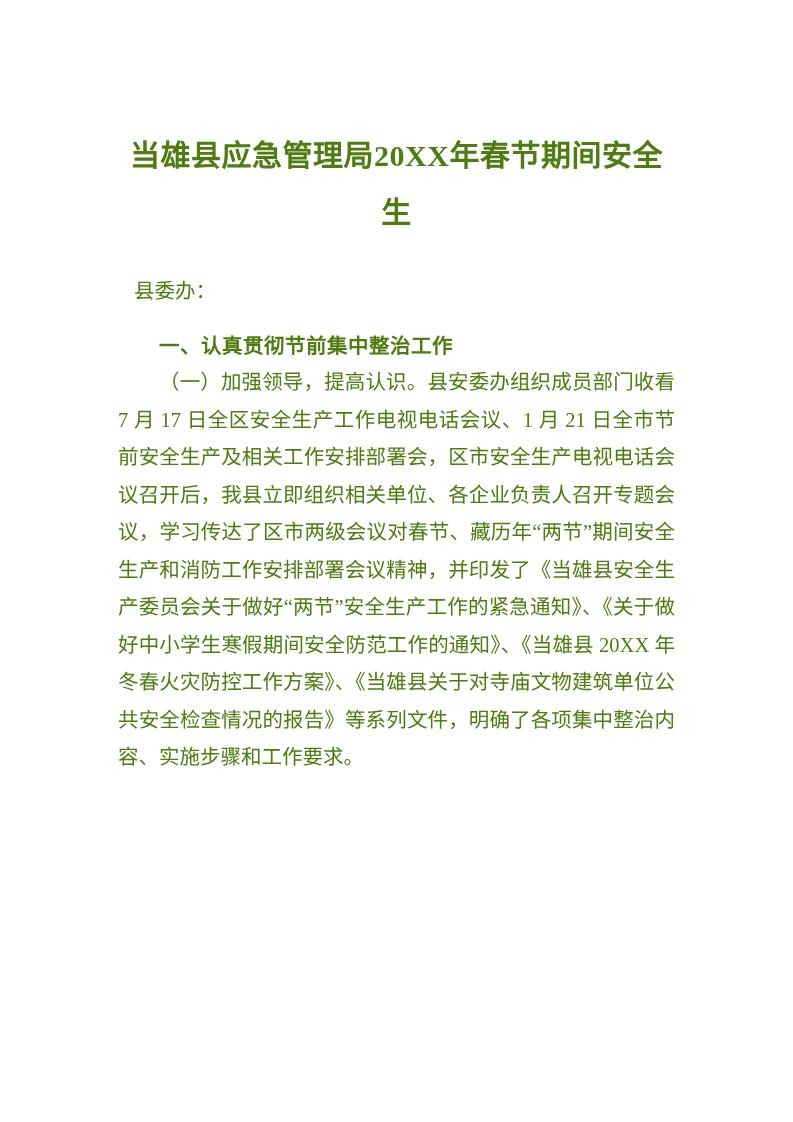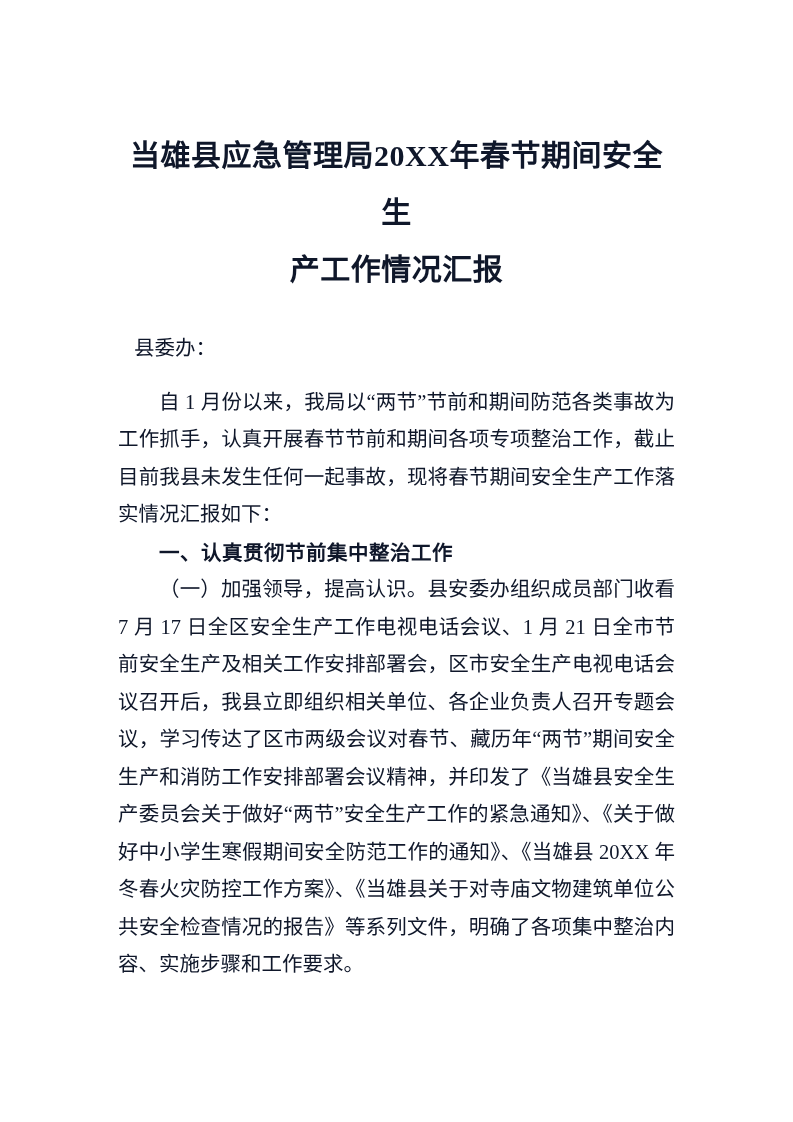--- a/index.html
+++ b/index.html
@@ -8,21 +8,21 @@
     background: #ffffff;
   }
   .page {
     position: relative;
     width: 793px;
     height: 1122px;
     background: #ffffff;
     overflow: hidden;
     box-sizing: border-box;
     padding: 0 118px;
-    color: #0f172a;
+    color: #4d7c0f;
   }
   .doc-title {
     margin-top: 127px;
     font-family: "Liberation Serif", "DejaVu Serif", serif;
     font-weight: bold;
     font-size: 30px;
     line-height: 57px;
     text-align: center;
     letter-spacing: 0.5px;
   }
@@ -52,27 +52,25 @@
     letter-spacing: 0.5px;
   }
 </style>
 </head>
 <body>
 
 <div class="page">
 
   <div class="doc-title">
     <div>当雄县应急管理局20XX年春节期间安全生</div>
-    <div>产工作情况汇报</div>
   </div>
 
   <div class="doc-body">
     <p class="salutation">县委办：</p>
 
-    <p class="para">自 1 月份以来，我局以“两节”节前和期间防范各类事故为工作抓手，认真开展春节节前和期间各项专项整治工作，截止目前我县未发生任何一起事故，现将春节期间安全生产工作落实情况汇报如下：</p>
 
     <h2 class="section-heading">一、认真贯彻节前集中整治工作</h2>
 
     <p class="para">（一）加强领导，提高认识。县安委办组织成员部门收看 7 月 17 日全区安全生产工作电视电话会议、1 月 21 日全市节前安全生产及相关工作安排部署会，区市安全生产电视电话会议召开后，我县立即组织相关单位、各企业负责人召开专题会议，学习传达了区市两级会议对春节、藏历年“两节”期间安全生产和消防工作安排部署会议精神，并印发了《当雄县安全生产委员会关于做好“两节”安全生产工作的紧急通知》、《关于做好中小学生寒假期间安全防范工作的通知》、《当雄县 20XX 年冬春火灾防控工作方案》、《当雄县关于对寺庙文物建筑单位公共安全检查情况的报告》等系列文件，明确了各项集中整治内容、实施步骤和工作要求。</p>
 
   </div>
 
 </div>
 
 </body></html>

